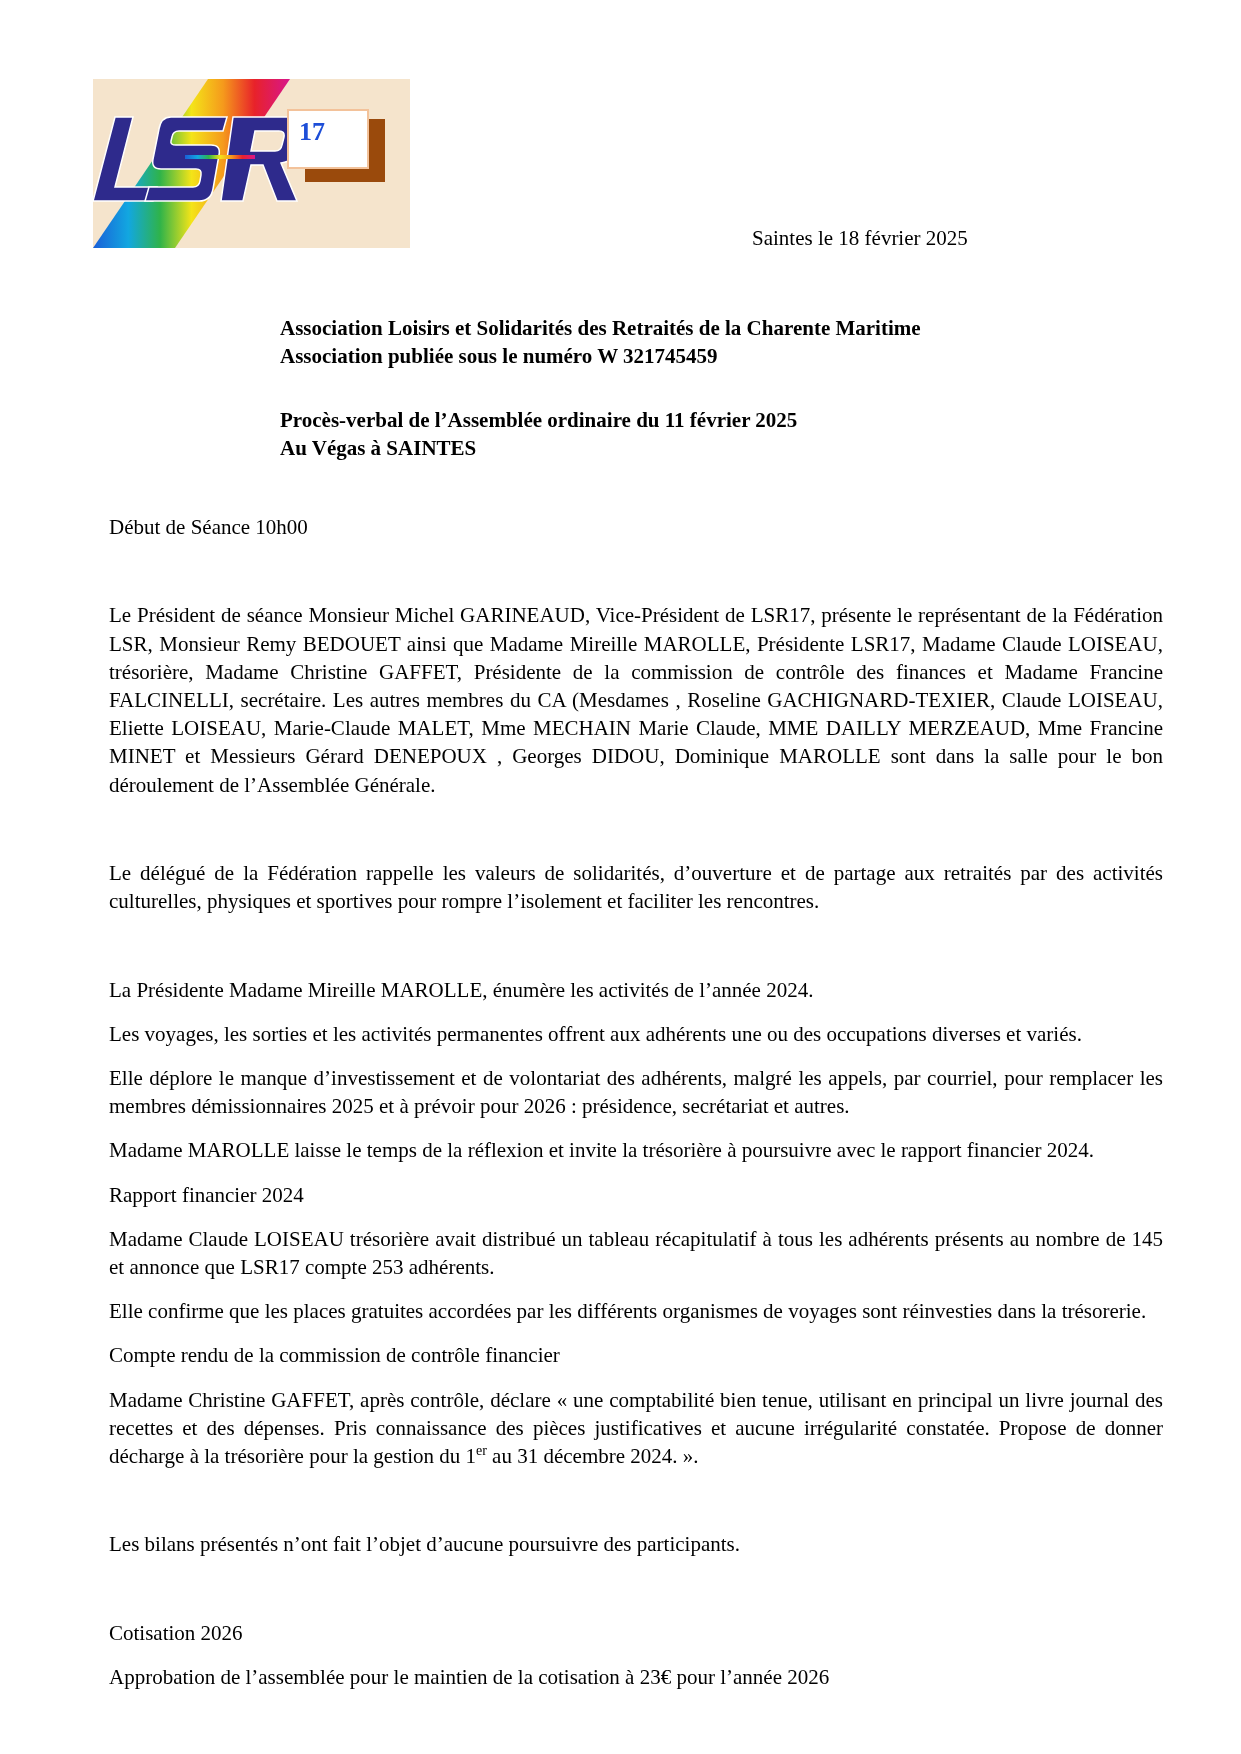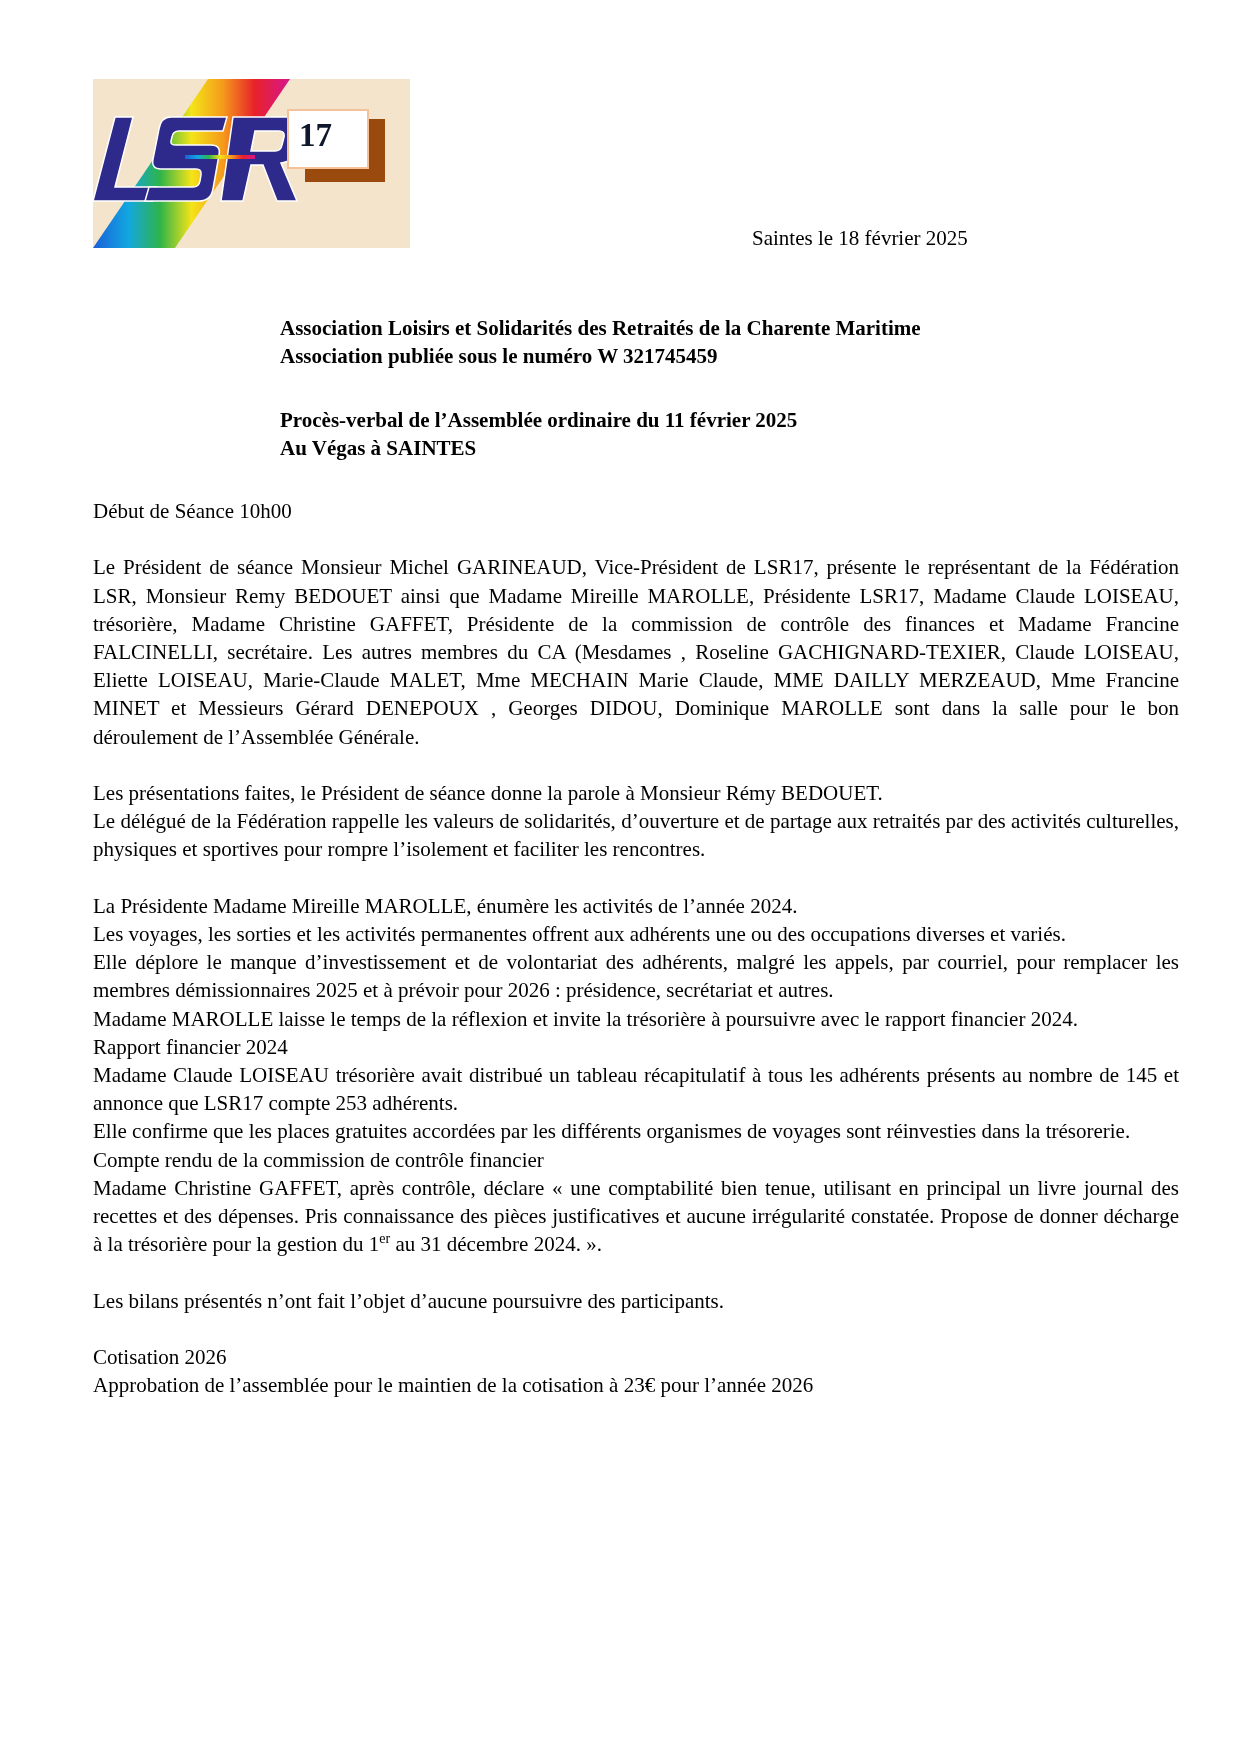--- a/index.html
+++ b/index.html
@@ -6,33 +6,33 @@
   body { width: 1241px; height: 1754px; position: relative; overflow: hidden;
          font-family: "Liberation Serif", "DejaVu Serif", serif; color: #000; }
 
   .logo { position: absolute; left: 93px; top: 79px; width: 317px; height: 169px;
           background: #f5e4cc; overflow: hidden; }
   .logo svg { position: absolute; left: 0; top: 0; }
   .logo-box { position: absolute; left: 194px; top: 30px; width: 82px; height: 60px;
               background: #fff; border: 2px solid #f3c29a; box-sizing: border-box; }
   .logo-shadow-r { position: absolute; left: 274px; top: 40px; width: 18px; height: 63px; background: #9a4a0c; }
   .logo-shadow-b { position: absolute; left: 212px; top: 86px; width: 80px; height: 17px; background: #9a4a0c; }
-  .logo-num { position: absolute; left: 206px; top: 38px; font-weight: bold; font-size: 33px;
-              color: #0f172a; font-family: "Liberation Serif", serif; }
+  .logo-num { position: absolute; left: 206px; top: 38px; font-weight: bold; font-size: 26px;
+              color: #1d4ed8; font-family: "Liberation Serif", serif; }
 
   .date { position: absolute; left: 752px; top: 226px; font-size: 21px; }
 
   .headings { position: absolute; left: 280px; width: 900px; text-align: left;
               font-weight: bold; font-size: 21px; line-height: 28px; }
   .h-top { top: 314px; }
   .h-pv { top: 406px; }
 
   .body-text { position: absolute; left: 93px; top: 497px; width: 1086px;
                font-size: 21px; line-height: 28.2px; text-align: justify; }
-  .body-text p { margin: 0; }
+  .body-text p { margin: 16px; }
   .gap { height: 28.2px; }
   sup { font-size: 14px; line-height: 0; vertical-align: 8px; }
 </style>
 </head>
 <body>
 
 <div class="logo">
   <svg width="317" height="169" viewBox="0 0 317 169">
     <defs>
       <linearGradient id="rb" x1="0" y1="0" x2="1" y2="0">
@@ -70,21 +70,20 @@
 <div class="headings h-pv">
   <div>Procès-verbal de l’Assemblée ordinaire du 11 février 2025</div>
   <div>Au Végas à SAINTES</div>
 </div>
 
 <div class="body-text">
   <p>Début de Séance 10h00</p>
   <div class="gap"></div>
   <p>Le Président de séance Monsieur Michel GARINEAUD, Vice-Président de LSR17, présente  le représentant de la Fédération  LSR, Monsieur Remy BEDOUET ainsi que Madame Mireille MAROLLE, Présidente LSR17, Madame Claude LOISEAU, trésorière, Madame Christine GAFFET, Présidente de la commission de contrôle des finances et Madame Francine FALCINELLI, secrétaire. Les autres membres du CA (Mesdames , Roseline GACHIGNARD-TEXIER, Claude LOISEAU, Eliette LOISEAU, Marie-Claude MALET, Mme MECHAIN Marie Claude,  MME DAILLY MERZEAUD, Mme Francine MINET et Messieurs Gérard DENEPOUX , Georges DIDOU, Dominique MAROLLE sont dans la salle pour le bon déroulement de l’Assemblée Générale.</p>
   <div class="gap"></div>
-  <p>Les présentations faites, le Président de séance donne la parole à Monsieur Rémy BEDOUET.</p>
   <p>Le délégué de la Fédération rappelle les valeurs de solidarités, d’ouverture et de partage aux retraités par des activités culturelles, physiques et sportives pour rompre l’isolement et faciliter les rencontres.</p>
   <div class="gap"></div>
   <p>La Présidente Madame Mireille MAROLLE, énumère les activités de l’année 2024.</p>
   <p>Les voyages, les sorties et les activités permanentes offrent aux adhérents une ou des occupations diverses et variés.</p>
   <p>Elle déplore le manque d’investissement et de volontariat des adhérents, malgré les appels, par courriel, pour remplacer les membres démissionnaires 2025 et à prévoir pour 2026 : présidence, secrétariat et autres.</p>
   <p>Madame MAROLLE laisse le temps de la réflexion et invite la trésorière à poursuivre avec le rapport financier 2024.</p>
   <p>Rapport financier 2024</p>
   <p>Madame Claude LOISEAU trésorière avait distribué un tableau récapitulatif à tous les adhérents présents au nombre de 145 et annonce que LSR17 compte 253 adhérents.</p>
   <p>Elle confirme que les places gratuites accordées par les différents organismes de voyages sont réinvesties dans la trésorerie.</p>
   <p>Compte rendu de la commission de contrôle financier</p>

